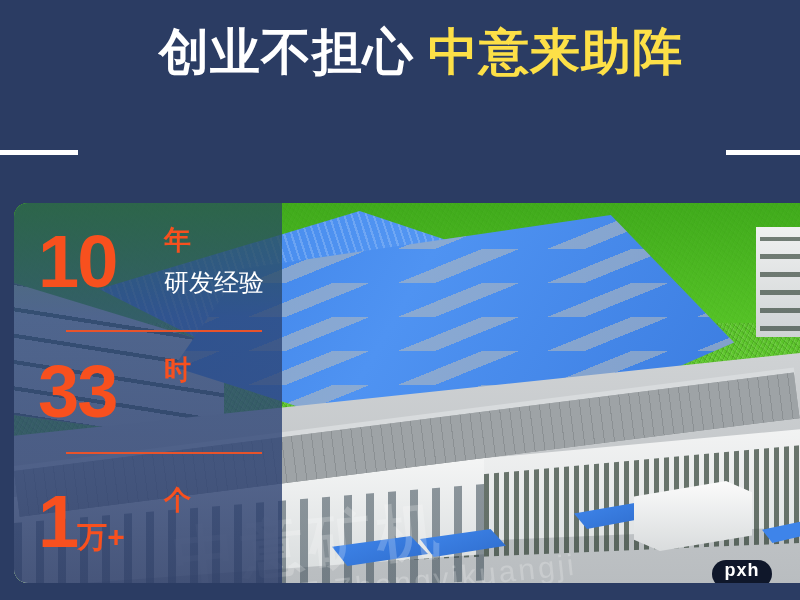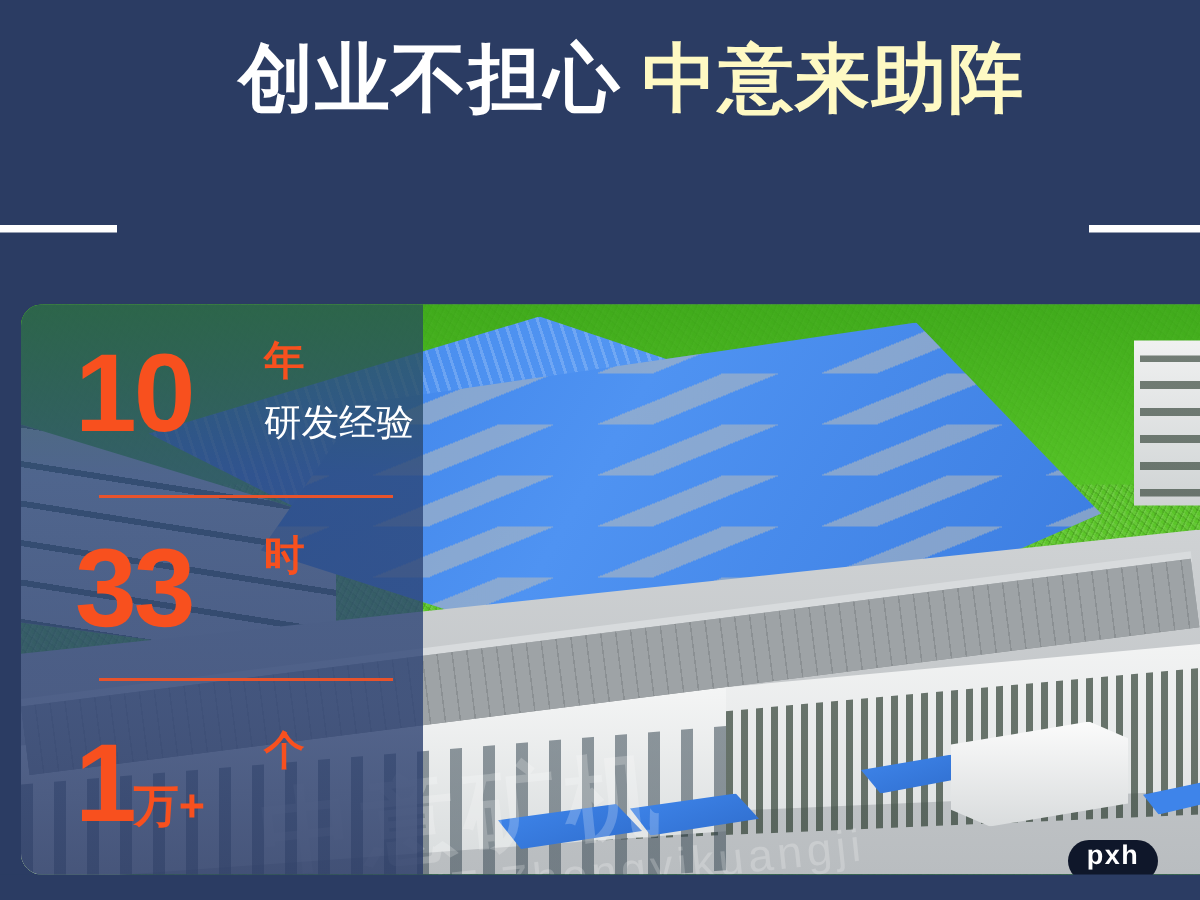--- a/index.html
+++ b/index.html
@@ -36,21 +36,21 @@
     font-size: 50px;
     font-weight: bold;
     letter-spacing: 1px;
     line-height: 60px;
   }
   .title-white {
     color: #ffffff;
     margin-left: 42px;
   }
   .title-orange {
-    color: #fef9c3;
+    color: #fde047;
     margin-left: 14px;
   }
 
   .rule {
     position: absolute;
     top: 150px;
     height: 5px;
     background: #ffffff;
   }
   .rule-left  { left: 0px;  width: 78px; }
@@ -274,21 +274,21 @@
     border-radius: 14px 0 0 14px;
     background: linear-gradient(180deg,
        rgba(40,86,84,.82) 0%,
        rgba(43,70,120,.80) 30%,
        rgba(45,66,115,.80) 70%,
        rgba(43,60,104,.84) 100%);
     overflow: hidden;
   }
   .stat {
     position: absolute;
-    left: 12px;
+    left: 0;
     width: 268px;
     height: 92px;
   }
   .stat-1 { top: 18px; }
   .stat-2 { top: 148px; }
   .stat-3 { top: 278px; padding-left: 48px; }
 
   .stat-number {
     position: absolute;
     left: 24px;

